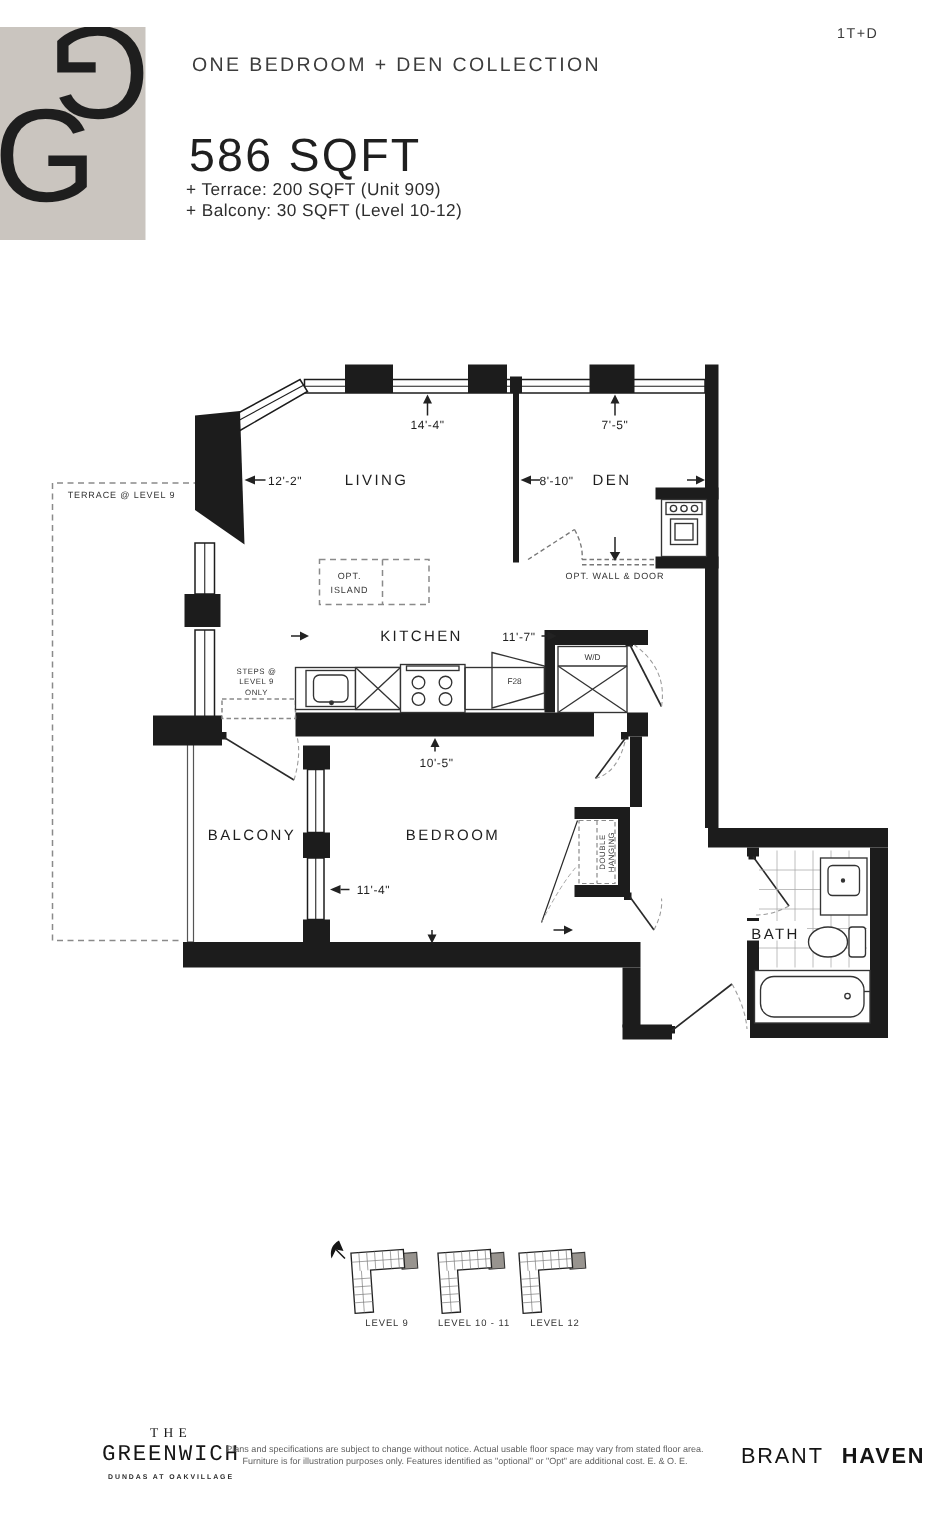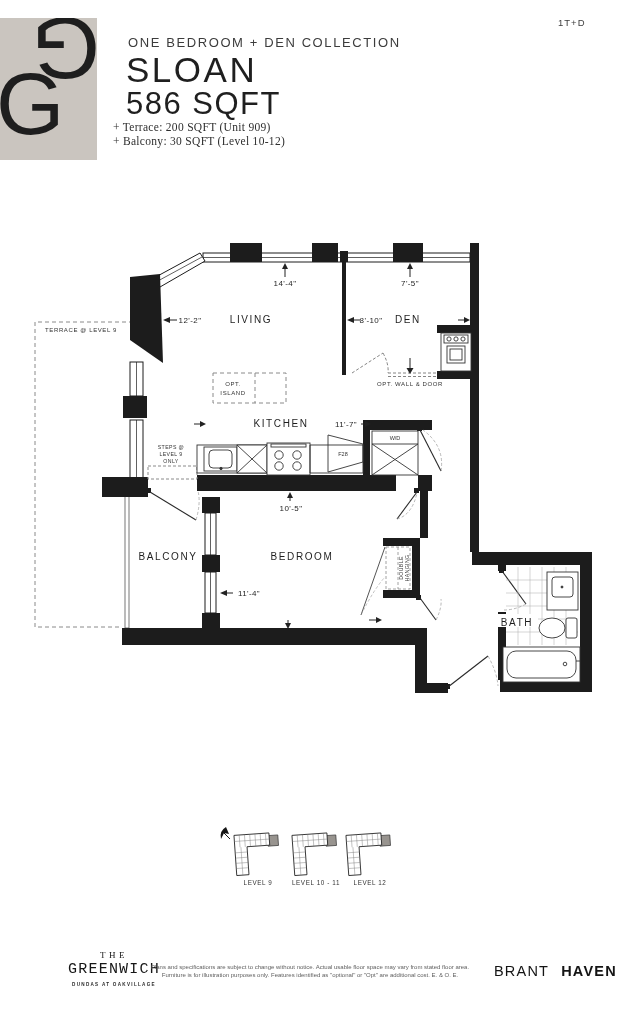--- a/index.html
+++ b/index.html
@@ -6,21 +6,21 @@
   .page{position:relative;width:622px;height:1024px;background:#ffffff;overflow:hidden;
         font-family:"Liberation Sans",sans-serif;color:#222;}
   .abs{position:absolute;}
 
   
   .logo{left:0;top:18px;width:97px;height:142px;background:#cac5bf;}
   .collection{left:128px;top:35px;font-size:13px;letter-spacing:1.6px;color:#3c3c3c;}
   .unit-code{left:558px;top:17px;font-size:9.5px;letter-spacing:1px;color:#3c3c3c;}
   .title{left:126px;top:52px;font-size:35px;letter-spacing:2.5px;color:#1f1f1f;line-height:36px;}
   .area-line{left:126px;top:87px;font-size:31px;letter-spacing:1.5px;color:#1f1f1f;line-height:33px;}
-  .extra{left:113px;font-size:11.5px;color:#2e2e2e;letter-spacing:0.3px;font-family:Liberation Serif, serif;}
+  .extra{left:124px;font-size:11.5px;color:#2e2e2e;letter-spacing:0.3px;}
   .extra1{top:121px;} .extra2{top:135px;}
 
   
   .plan-svg{left:0;top:225px;width:622px;height:500px;}
   svg text{font-family:"Liberation Sans",sans-serif;fill:#1e1e1e;}
   .room-lbl{font-size:10px;letter-spacing:1.6px;}
   .dim-lbl{font-size:8px;letter-spacing:0.4px;}
   .note-lbl{font-size:6px;letter-spacing:0.6px;fill:#333;}
   .tiny-lbl{font-size:5.2px;letter-spacing:0.4px;fill:#333;}
   .fix-lbl{font-size:5.5px;fill:#333;}
@@ -46,21 +46,20 @@
 <div class="page">
 
   <div class="abs logo">
     <svg width="97" height="142" viewBox="0 0 97 142">
       <text x="-4" y="116" font-family="Liberation Serif, serif" font-size="88" fill="#2b2628">G</text>
       <text x="-2" y="118" font-family="Liberation Serif, serif" font-size="88" fill="#2b2628" transform="rotate(180 49 59)">G</text>
     </svg>
   </div>
   <div class="abs collection">ONE BEDROOM + DEN COLLECTION</div>
   <div class="abs unit-code">1T+D</div>
-  <div class="abs title">SLOAN</div>
   <div class="abs area-line">586 SQFT</div>
   <div class="abs extra extra1">+ Terrace: 200 SQFT (Unit 909)</div>
   <div class="abs extra extra2">+ Balcony: 30 SQFT (Level 10-12)</div>
 
   <svg class="abs plan-svg" viewBox="0 0 622 500">
 
     <g stroke="#8a8a8a" stroke-width="1" stroke-dasharray="4,3" fill="none">
       <polyline points="133,97 35,97 35,402 122,402"></polyline>
     </g>
     <text class="note-lbl" x="81" y="107" text-anchor="middle">TERRACE @ LEVEL 9</text>

